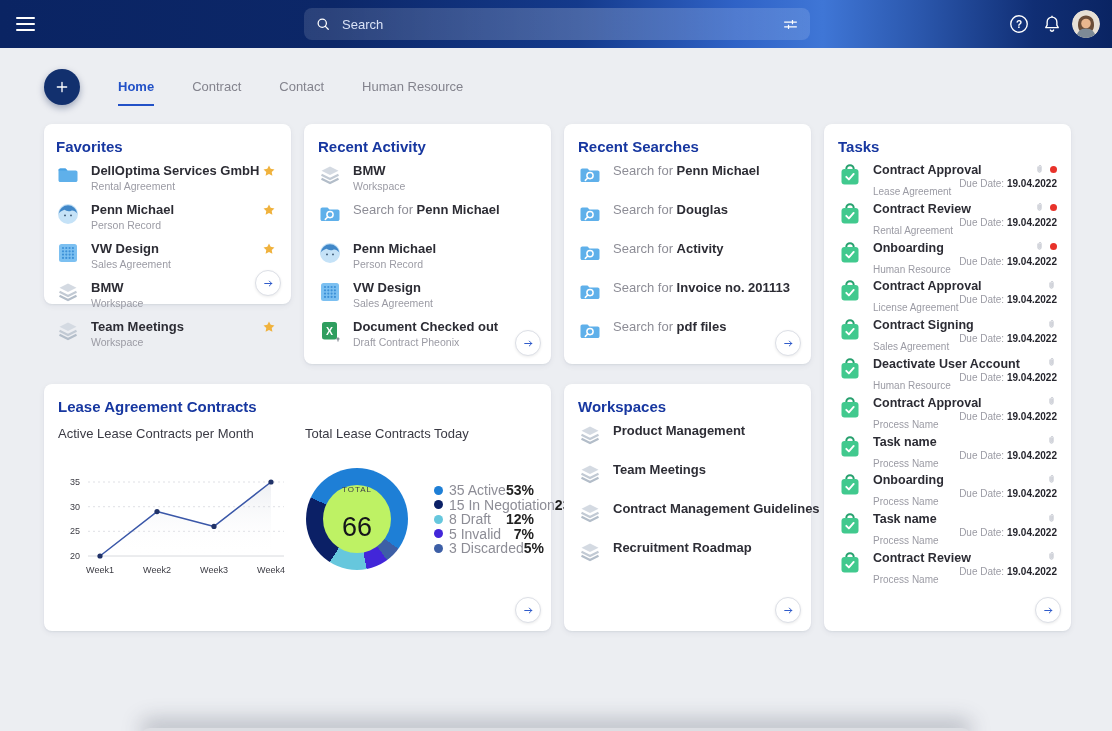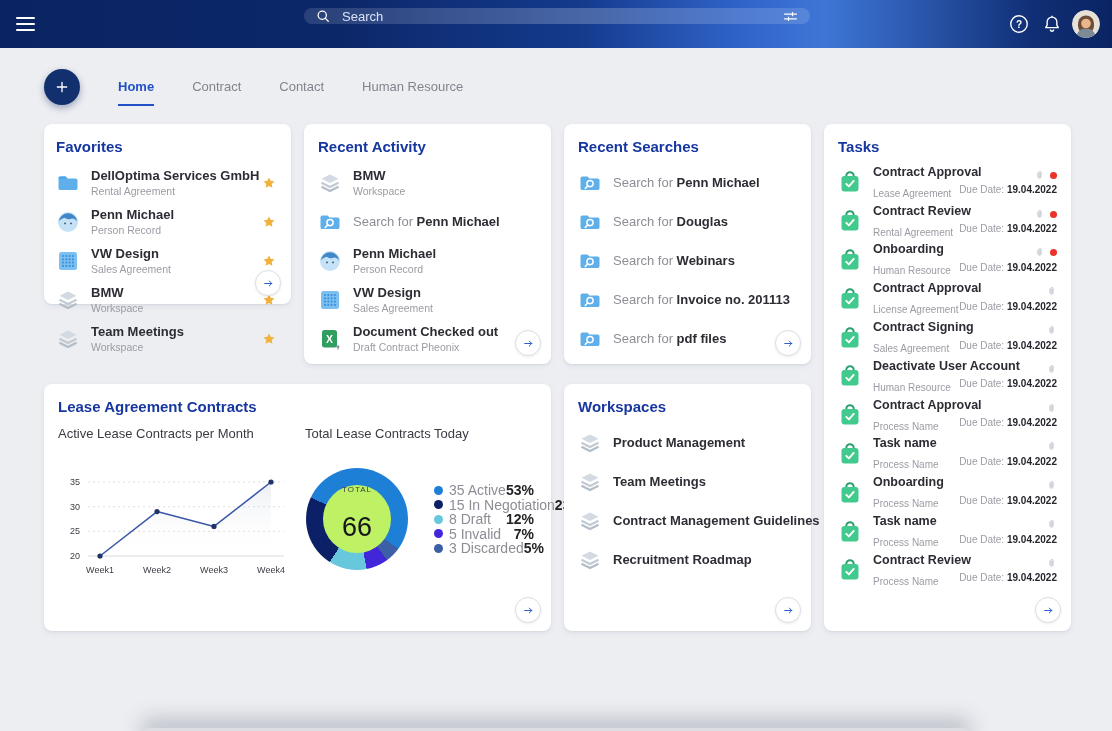--- a/index.html
+++ b/index.html
@@ -10,21 +10,21 @@
   }
   svg{display:block}
   
   .topbar{
     position:absolute;left:0;top:0;width:1112px;height:48px;
     background:linear-gradient(90deg,#0a2463 0%,#0c2768 30%,#143a8c 52%,#2f62c6 66%,#3f76d6 74%,#2a56ab 83%,#102e74 93%,#0a2463 100%);
   }
   .hamburger{position:absolute;left:16px;top:17px;width:19px;height:14px;display:flex;flex-direction:column;justify-content:space-between;cursor:pointer;}
   .hamburger span{height:2.2px;background:#fff;border-radius:1px;}
   .searchbar{
-    position:absolute;left:304px;top:8px;width:506px;height:16px;border-radius:8px;
+    position:absolute;left:304px;top:8px;width:506px;height:32px;border-radius:8px;
     background:linear-gradient(90deg,rgba(255,255,255,.12),rgba(255,255,255,.22) 55%,rgba(255,255,255,.13));
     display:flex;align-items:center;padding:0 10px;box-sizing:border-box;
   }
   .searchbar input{
     flex:1;background:transparent;border:none;outline:none;color:#fff;font-size:13px;margin-left:8px;
     font-family:"Liberation Sans",sans-serif;
   }
   .searchbar input::placeholder{color:#d9e2f6;}
   .tb-icon{width:22px;height:22px;cursor:pointer;flex:none;}
   .help{position:absolute;left:1008px;top:13px;}
@@ -44,21 +44,21 @@
     position:absolute;background:#fff;border-radius:8px;padding:14px;box-sizing:border-box;
     box-shadow:0 1px 2px rgba(25,35,65,.06),0 2px 6px rgba(25,35,65,.06);
   }
   .card h2{font-size:15px;color:#1737a0;margin:0 0 8px;font-weight:bold;}
   .card-favorites{left:44px;top:124px;width:247px;height:180px;padding-left:12px;}
   .card-activity{left:304px;top:124px;width:247px;height:240px;}
   .card-searches{left:564px;top:124px;width:247px;height:240px;}
   .card-tasks{left:824px;top:124px;width:247px;height:507px;}
   .card-lease{left:44px;top:384px;width:507px;height:247px;}
   .card-workspaces{left:564px;top:384px;width:247px;height:247px;}
-  .row{display:flex;align-items:center;height:39px;cursor:pointer;}
+  .row{display:flex;align-items:flex-start;height:39px;cursor:pointer;}
   .card-tasks .row{height:38.8px;}
   .icon24{width:24px;height:24px;flex:none;margin-right:11px;}
   .titles{line-height:1.2;min-width:0;}
   .t{font-size:13px;font-weight:bold;color:#2c2c34;white-space:nowrap;}
   .t.reg{font-weight:bold;color:#2e2e36;}
   .s{font-size:10.5px;color:#9b9ba4;margin-top:1px;white-space:nowrap;}
   .card-tasks .t{font-size:12.5px;}
   .card-tasks .s{font-size:10px;margin-top:8px;}
   .star{margin-left:auto;width:16px;height:16px;cursor:pointer;flex:none;}
   .searchline{font-size:13px;color:#8d8d96;white-space:nowrap;}
@@ -399,21 +399,21 @@
   </div>
 
   <div class="row">
     <span class="icon24">
       <svg viewBox="0 0 24 24">
           <path d="M2.5 7.2c0-1 .8-1.8 1.8-1.8h5.2l2 2.1h8.2c1 0 1.8.8 1.8 1.8v8c0 1-.8 1.8-1.8 1.8H4.3c-1 0-1.8-.8-1.8-1.8z" fill="#5fb0ea"></path>
           <circle cx="12" cy="12.6" r="3.1" fill="none" stroke="#fff" stroke-width="1.5"></circle>
           <line x1="9.7" y1="15" x2="7.3" y2="17.4" stroke="#fff" stroke-width="1.5" stroke-linecap="round"></line>
         </svg>
     </span>
-    <span class="searchline"><span>Search for </span><b>Webinars</b></span>
+    <span class="searchline"><span>Search for </span><b>Activity</b></span>
   </div>
 
   <div class="row">
     <span class="icon24">
       <svg viewBox="0 0 24 24">
           <path d="M2.5 7.2c0-1 .8-1.8 1.8-1.8h5.2l2 2.1h8.2c1 0 1.8.8 1.8 1.8v8c0 1-.8 1.8-1.8 1.8H4.3c-1 0-1.8-.8-1.8-1.8z" fill="#5fb0ea"></path>
           <circle cx="12" cy="12.6" r="3.1" fill="none" stroke="#fff" stroke-width="1.5"></circle>
           <line x1="9.7" y1="15" x2="7.3" y2="17.4" stroke="#fff" stroke-width="1.5" stroke-linecap="round"></line>
         </svg>
     </span>

